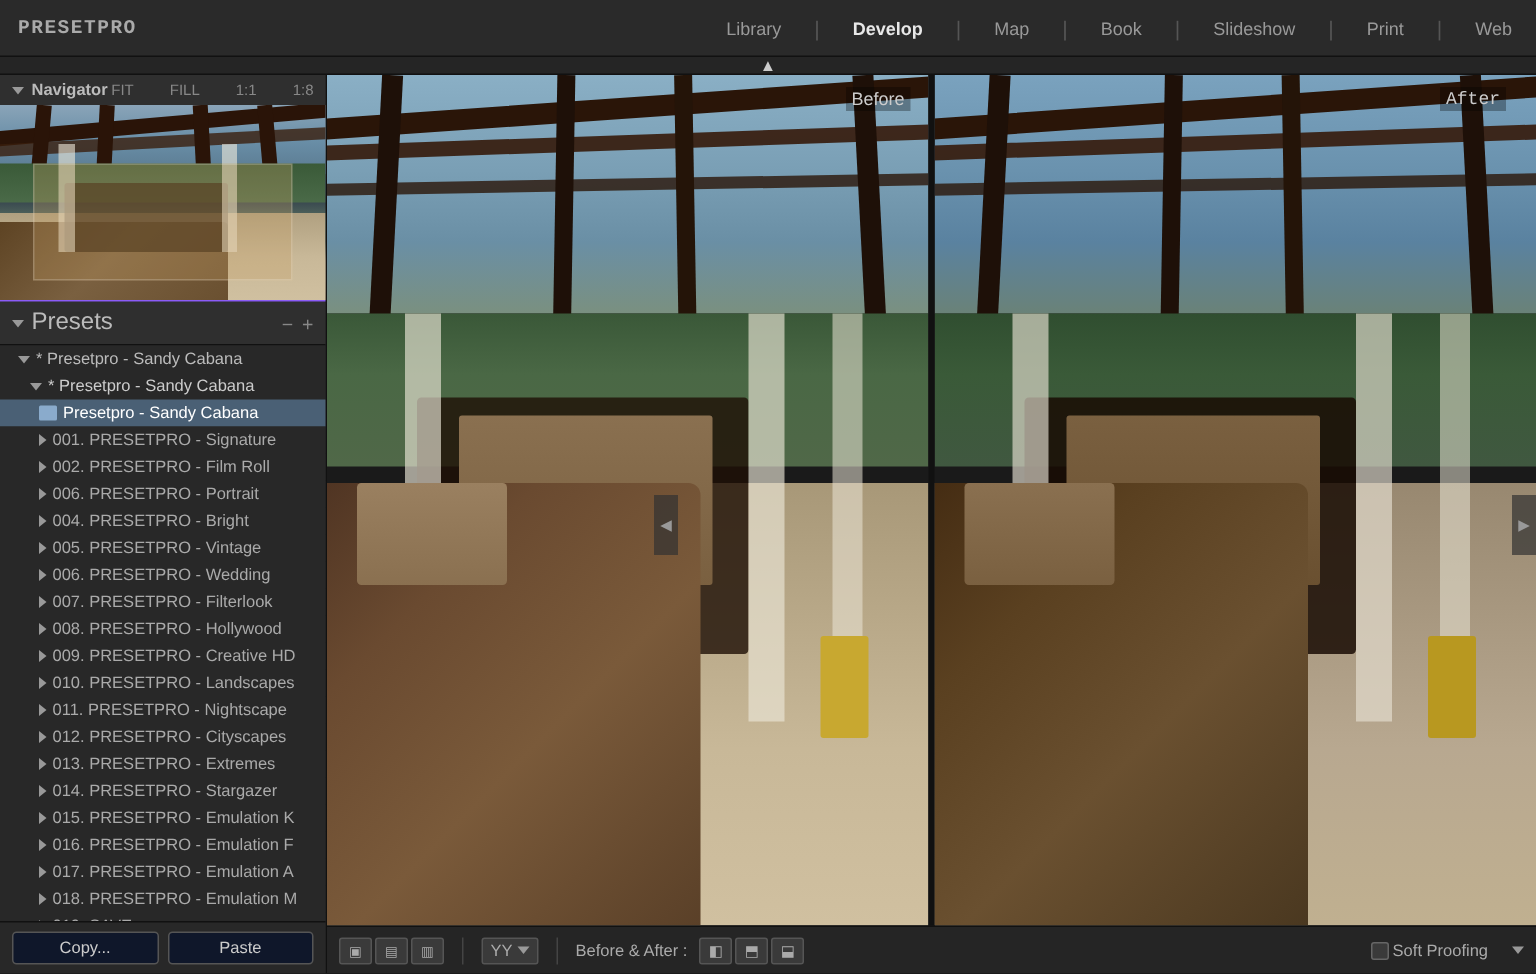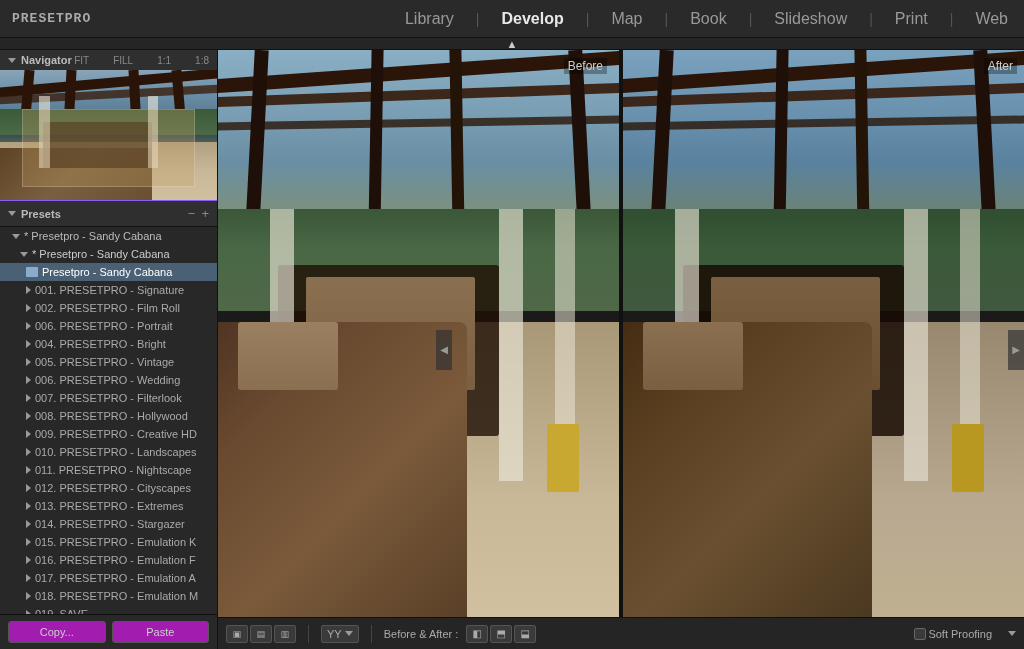--- a/index.html
+++ b/index.html
@@ -33,21 +33,21 @@
       letter-spacing: 1px;
       font-family: Liberation Mono, monospace;
     }
     #nav-links {
       display: flex;
       gap: 18px;
       align-items: center;
     }
     .nav-link {
       color: #999;
-      font-size: 16px;
+      font-size: 12px;
       cursor: pointer;
       padding: 2px 4px;
     }
     .nav-link.active {
       color: #e8e8e8;
       font-weight: bold;
     }
     .nav-separator {
       color: #555;
       font-size: 14px;
@@ -154,22 +154,22 @@
       background: #2f2f2f;
       border-bottom: 1px solid #111;
       cursor: pointer;
     }
     #presets-header-left {
       display: flex;
       align-items: center;
       gap: 5px;
     }
     #presets-title {
-      font-size: 11px;
-      font-weight: bold;
+      font-size: 16px;
+      font-weight: normal;
       color: #bbb;
     }
     #presets-actions {
       display: flex;
       gap: 6px;
       color: #888;
       font-size: 13px;
     }
 
     .preset-group-header {
@@ -222,21 +222,21 @@
       display: flex;
       gap: 6px;
       padding: 6px 8px;
       border-top: 1px solid #111;
       background: #282828;
       flex-shrink: 0;
     }
     .bottom-btn {
       flex: 1;
       padding: 4px 0;
-      background: #a21caf;
+      background: #0f172a;
       border: 1px solid #555;
       border-radius: 3px;
       color: #ccc;
       font-size: 11px;
       text-align: center;
       cursor: pointer;
     }
 
     
     #center-content {
@@ -265,21 +265,22 @@
       color: #ccc;
       font-size: 12px;
       z-index: 10;
       background: rgba(0,0,0,0.3);
       padding: 1px 4px;
     }
     .photo-label.left {
       right: 12px;
     }
     .photo-label.right {
-      right: 7px;
+      right: 20px;
+      font-family: Liberation Mono, monospace;
     }
 
     #photo-divider {
       width: 4px;
       background: #111;
       flex-shrink: 0;
     }
 
     
     .side-arrow {

